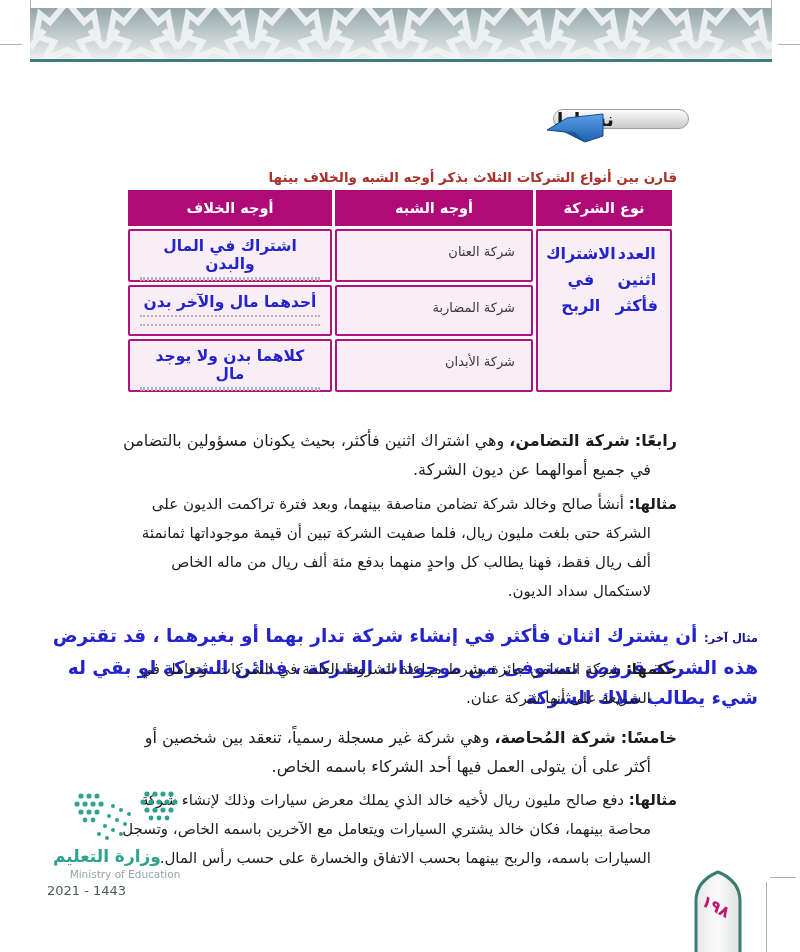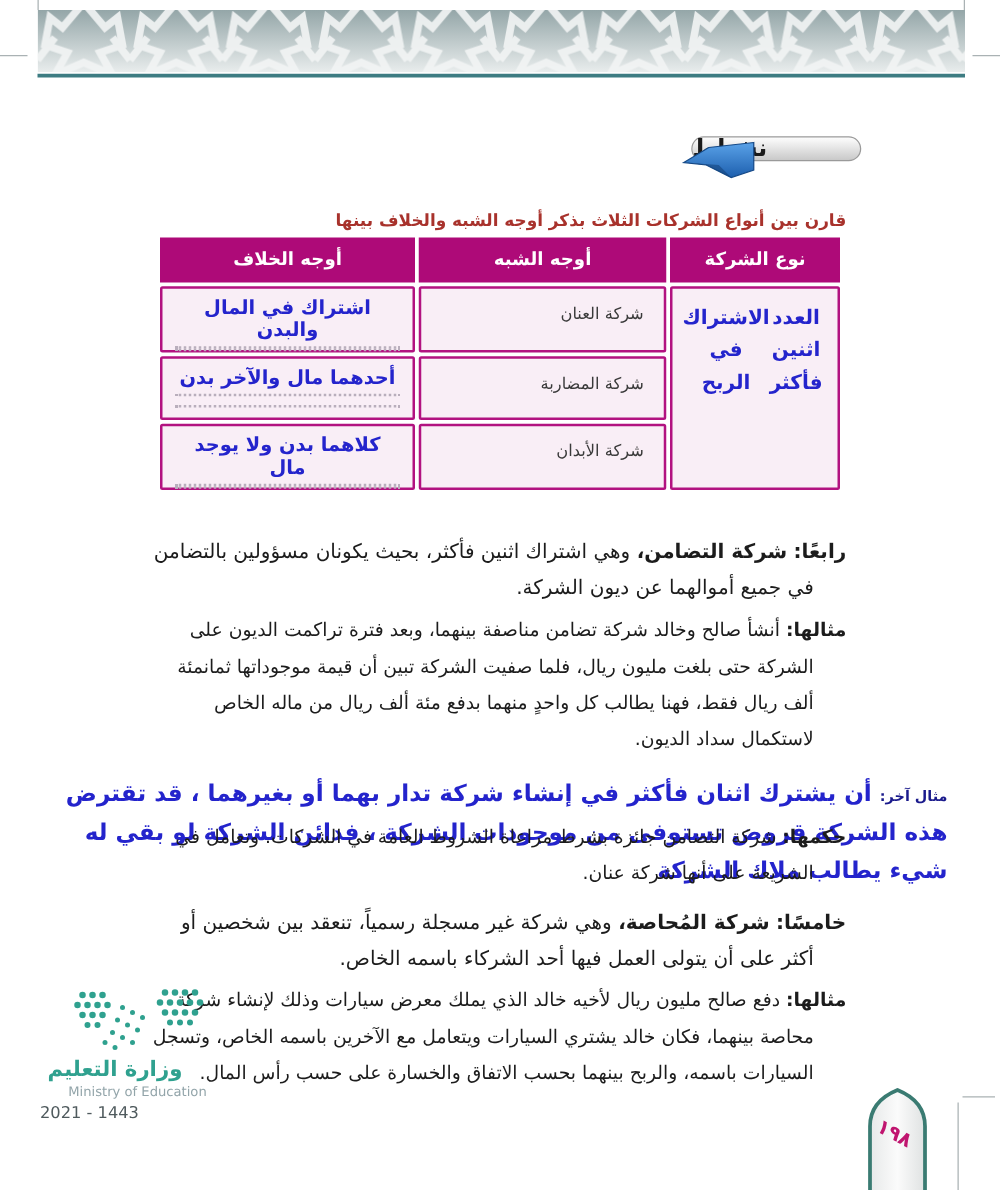--- a/index.html
+++ b/index.html
@@ -68,21 +68,21 @@
   }
   .para b { font-weight:bold; }
   .lead { font-size:16px; }
   .annotation {
     position:absolute; top:621px; left:42px; width:716px;
     text-align:right; direction:rtl;
     color:#2424cc; font-weight:bold; font-size:18.5px; line-height:30px;
   }
   .annotation .ann-label { font-size:11.5px; color:#1a1a8c; font-weight:bold; }
   
-  .moe { position:absolute; left:30px; top:788px; width:152px; direction:ltr; }
+  .moe { position:absolute; left:45px; top:788px; width:152px; direction:ltr; }
   .moe-dots { display:block; margin:0 0 2px 6px; }
   .moe-ar { font-size:17px; font-weight:bold; color:#2fa18f; letter-spacing:1px; text-align:left; padding-left:8px; }
   .moe-en { font-size:10.5px; color:#93a5aa; text-align:center; padding-left:8px; margin-top:2px; }
   .moe-yr { font-size:13px; color:#4f5a5d; text-align:left; padding-left:2px; margin-top:3px; }
   
   .dome { position:absolute; left:693px; top:869px; width:50px; height:83px; }
   .dome-num {
     position:absolute; left:8px; top:28px;
     color:#c0156f; font-weight:bold; font-size:16px;
     transform:rotate(28deg);

